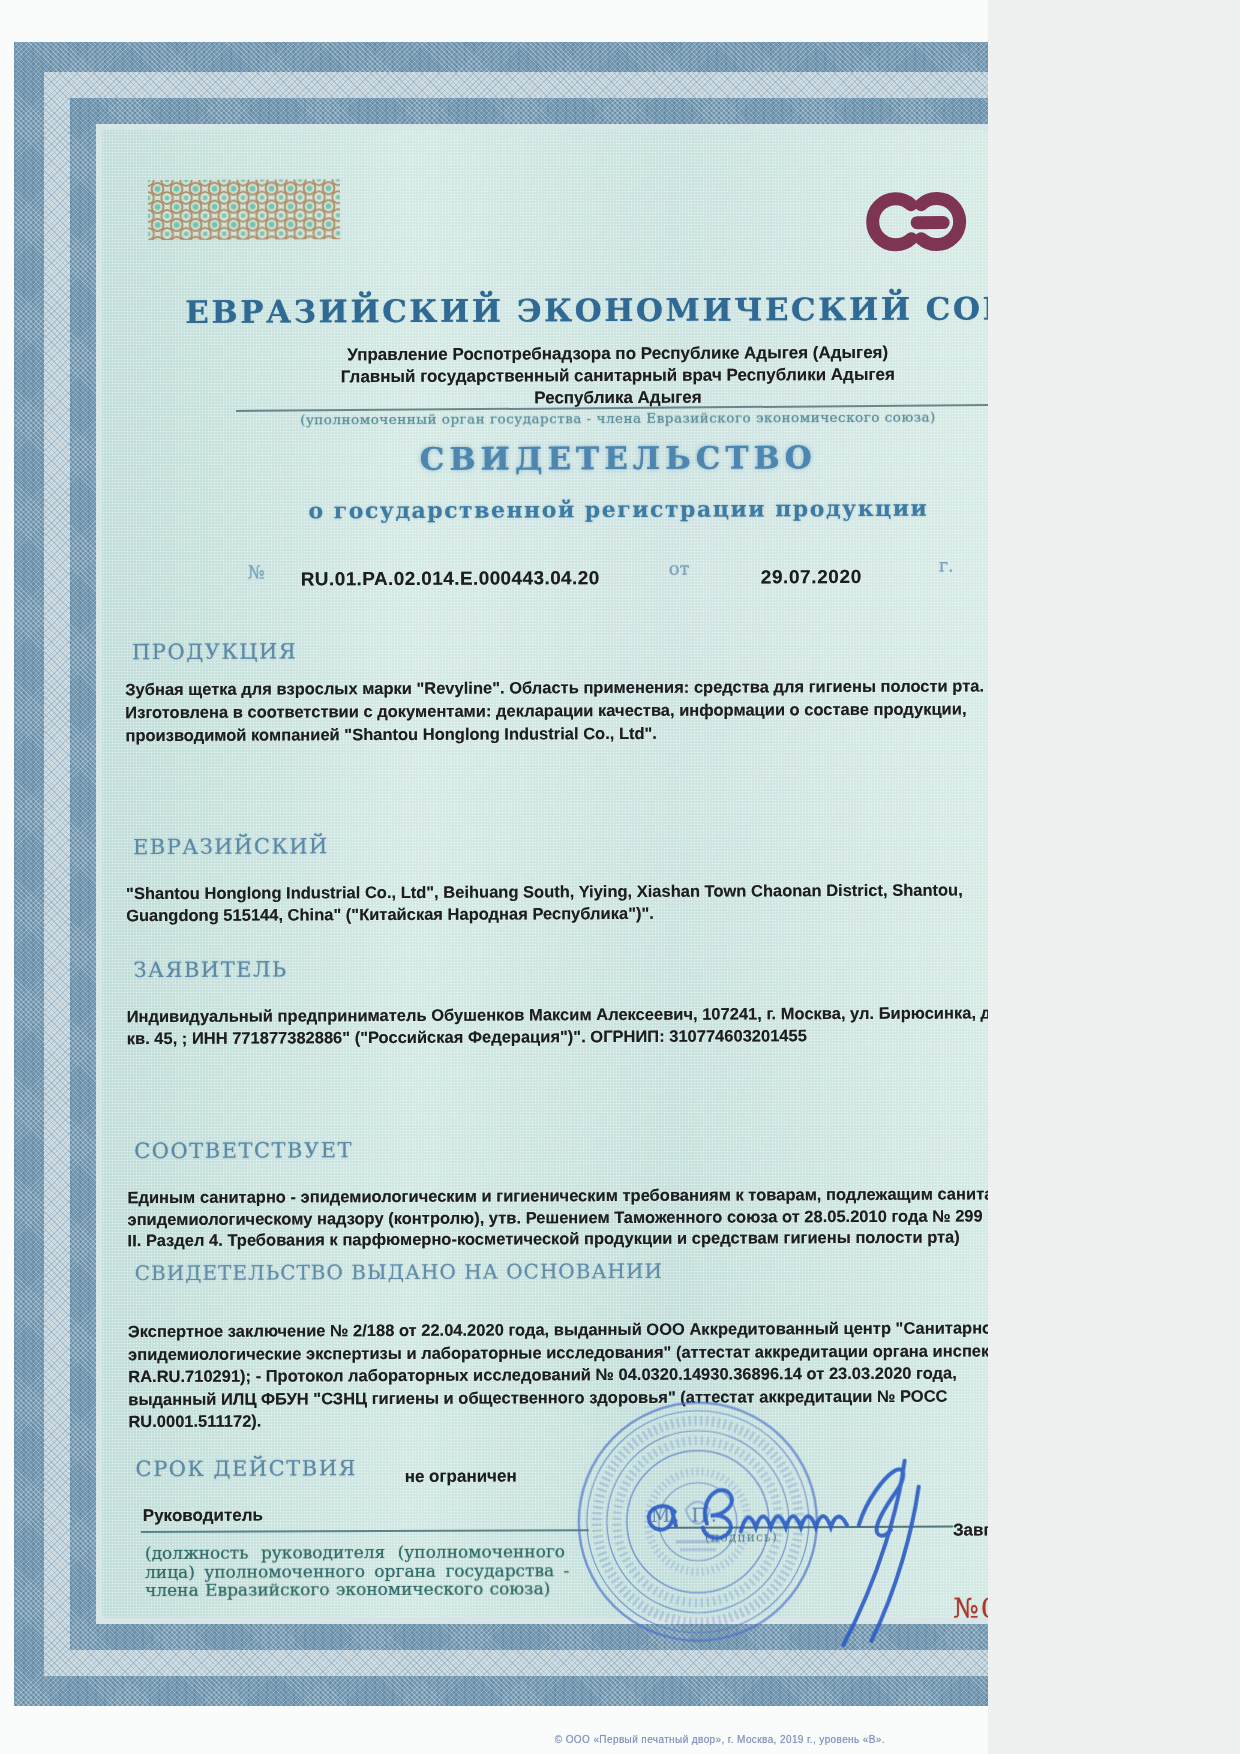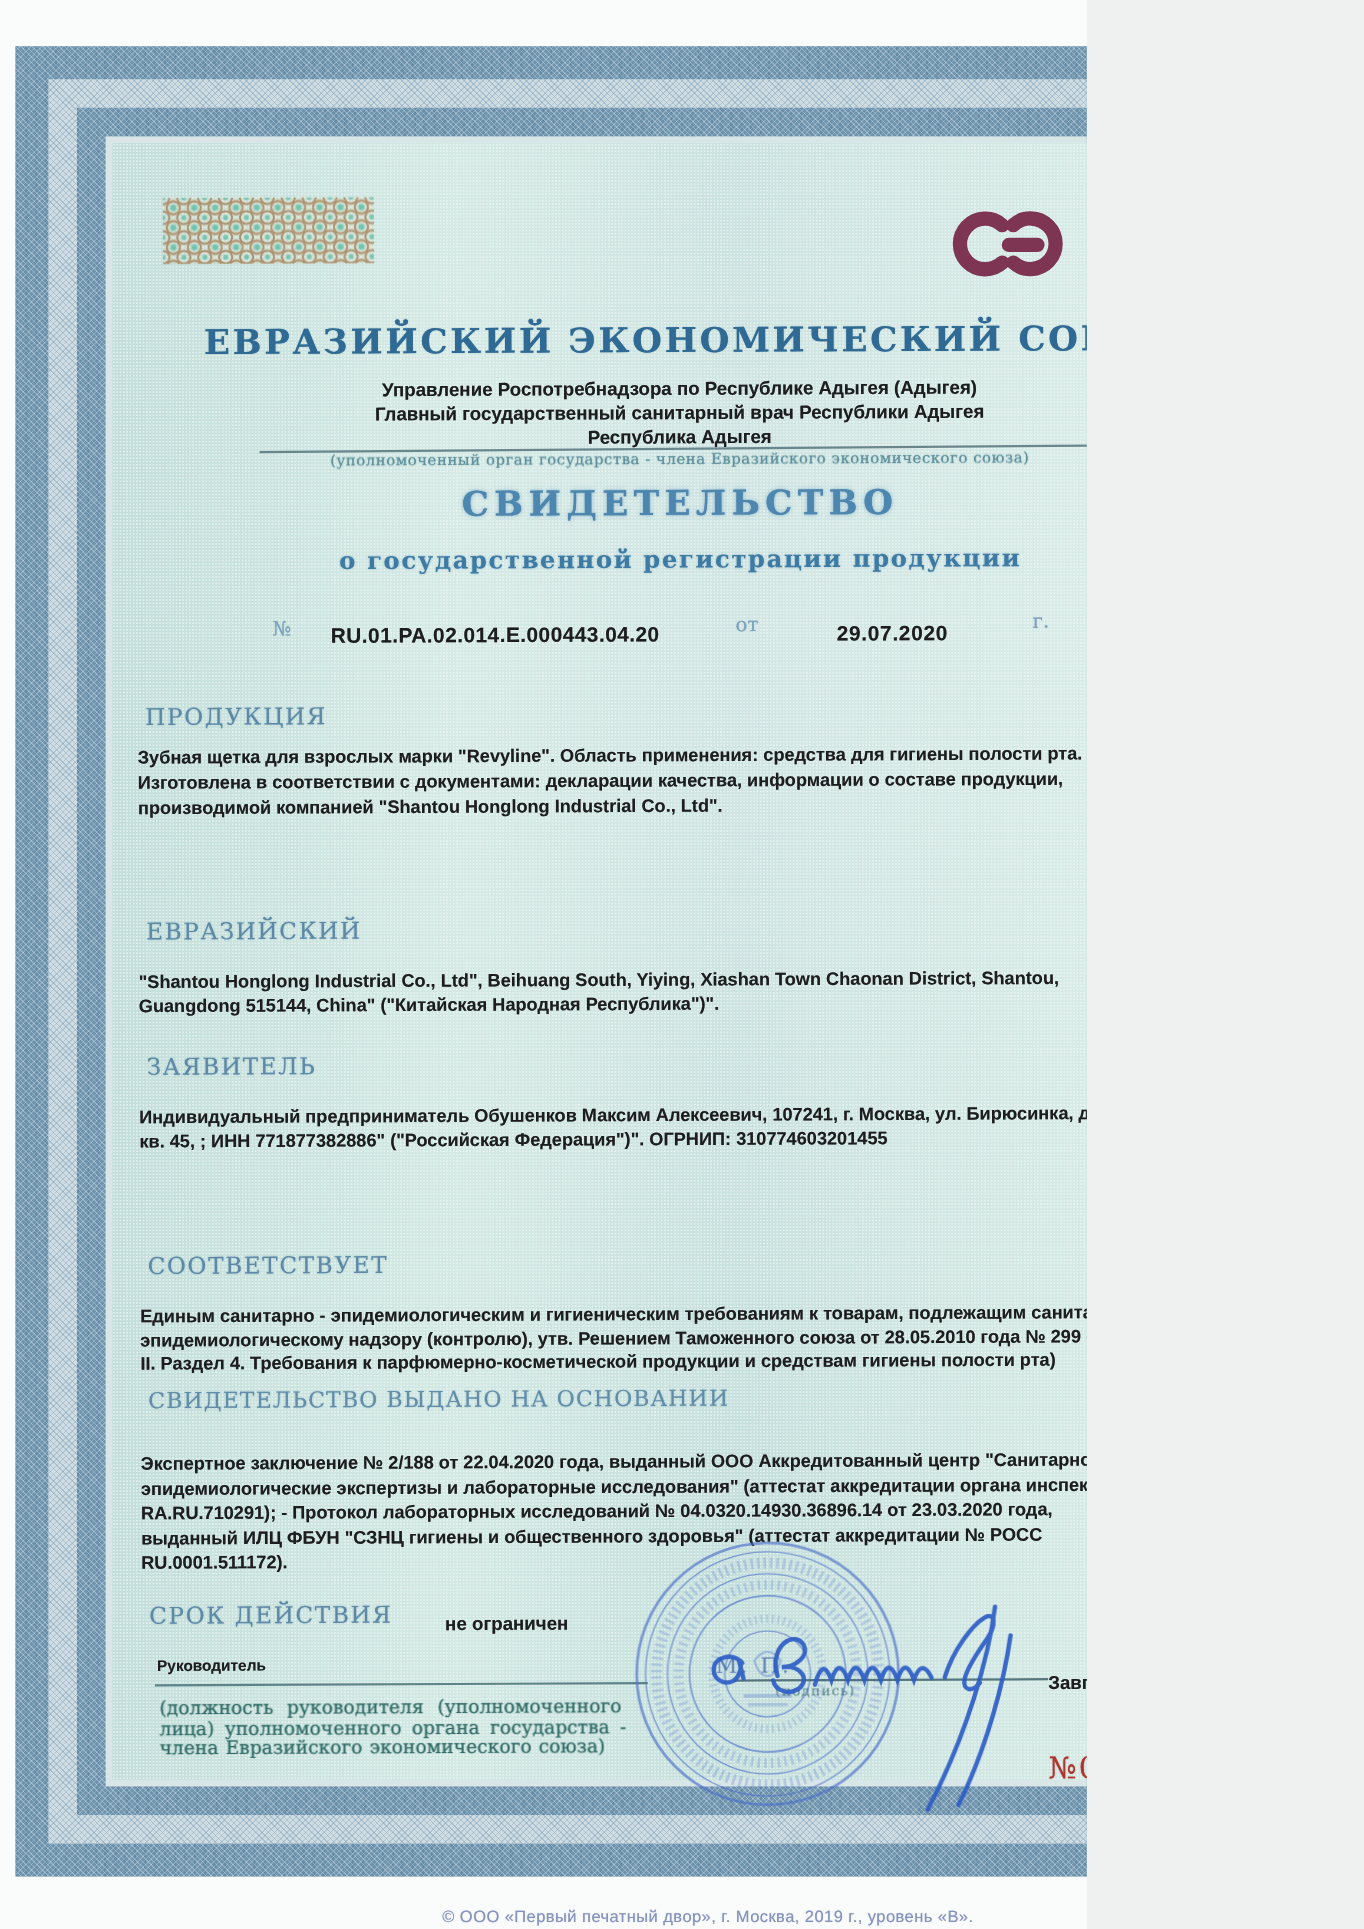--- a/index.html
+++ b/index.html
@@ -79,41 +79,41 @@
   .p-manuf{top:750px;}
   .h-appl{left:31px;top:826px;}
   .p-appl{top:873px;}
   .h-conf{left:31px;top:1007px;}
   .p-conf{top:1055px;line-height:21.5px;}
   .h-basis{left:31px;top:1129px;font-size:20px;letter-spacing:1px;opacity:.95;}
   .p-basis{top:1188px;line-height:22.5px;}
   .h-validity{left:31px;top:1312px;margin-top:13px;}
   .validity-value{left:300px;top:1336px;font-size:17px;}
 
-  .role-label{left:38px;top:1374px;font-size:14px;text-align:center;}
+  .role-label{left:38px;top:1374px;font-size:17px;text-align:center;}
   .role-rule{left:36px;top:1399px;width:448px;height:1.5px;background:#3f6a72;opacity:.8;}
   .mp-label{left:546px;top:1374px;font-family:"DejaVu Serif",serif;font-size:19px;color:#3c62a8;
     opacity:.8;filter:blur(.4px);letter-spacing:3px;}
   .sig-rule{left:562px;top:1397px;width:286px;height:1.5px;background:#3f626c;opacity:.85;}
   .sig-caption{left:600px;top:1400px;font-family:"DejaVu Serif",serif;font-size:12.5px;color:#3f6f7d;
     opacity:.85;filter:blur(.2px);letter-spacing:1px;}
   .signer-name{left:848px;top:1392px;font-size:17px;}
 
   .role-note{left:40px;top:1412px;width:460px;font-family:"DejaVu Serif",serif;font-size:17px;
     line-height:18.5px;color:#2f6a66;text-shadow:0 0 1px rgba(45,100,95,.7);filter:blur(.15px);}
   .role-note div{white-space:nowrap;}
   .rn1{word-spacing:7px;} .rn2{word-spacing:4px;} .rn3{word-spacing:1px;}
 
   .blank-number{left:832px;top:1464px;font-family:"DejaVu Serif",serif;font-size:27px;
     color:#b0352e;letter-spacing:2px;text-shadow:0 0 1px rgba(170,50,45,.7);margin-left:16px;}
 
   .stamp{left:463px;top:1262px;width:260px;height:260px;opacity:.66;filter:blur(.5px);}
   .signature{left:516px;top:1324px;width:370px;height:205px;filter:blur(.25px);}
 
-  .footer-note{position:absolute;right:103px;top:1734px;font-size:15px;color:#8694bd;
+  .footer-note{position:absolute;right:103px;top:1734px;font-size:10px;color:#8694bd;
     letter-spacing:.4px;text-shadow:0 0 .8px rgba(130,145,185,.7);}
 </style>
 </head>
 <body>
 
 <div id="page">
 
   <div class="frame">
     <div class="band b1 hatch-blue"></div>
     <div class="band b2 hatch-light"></div>

